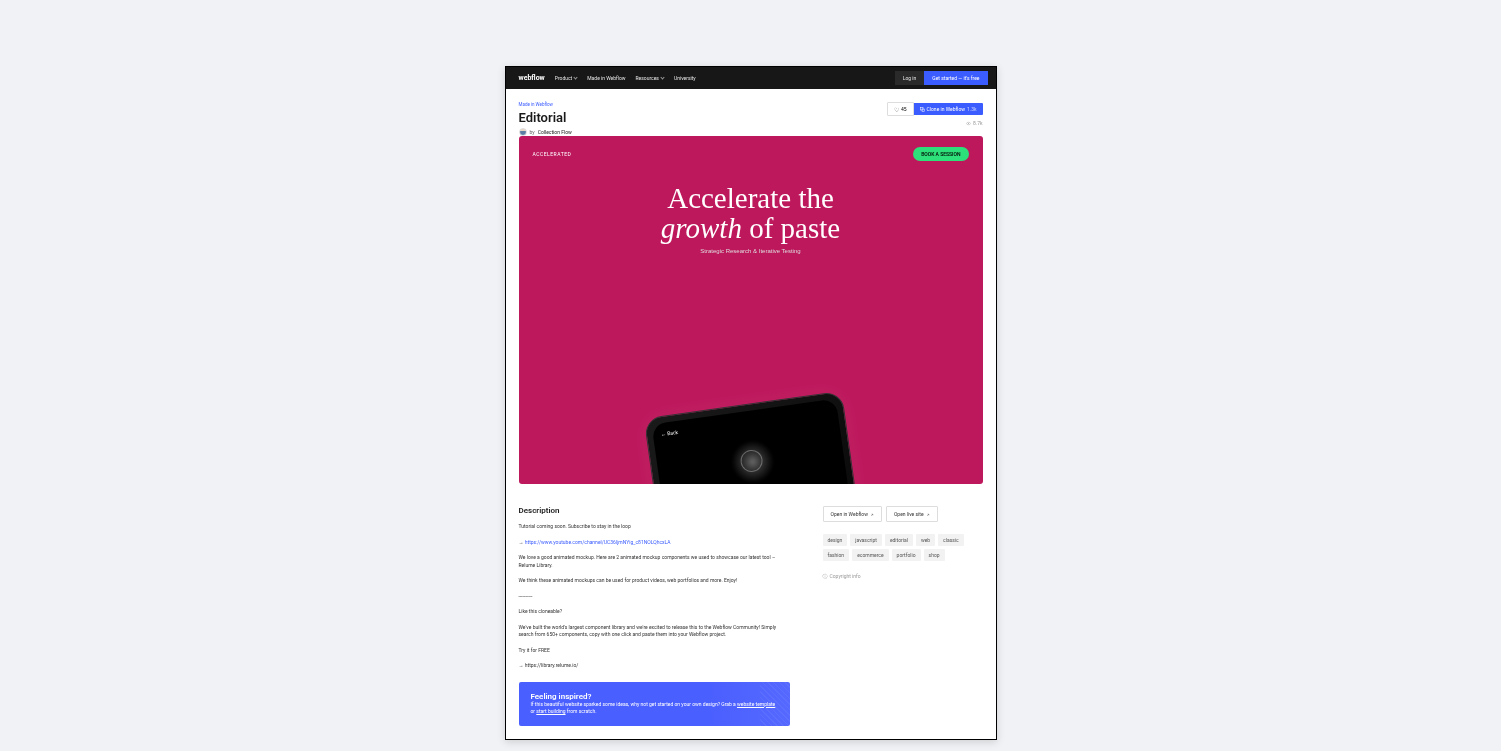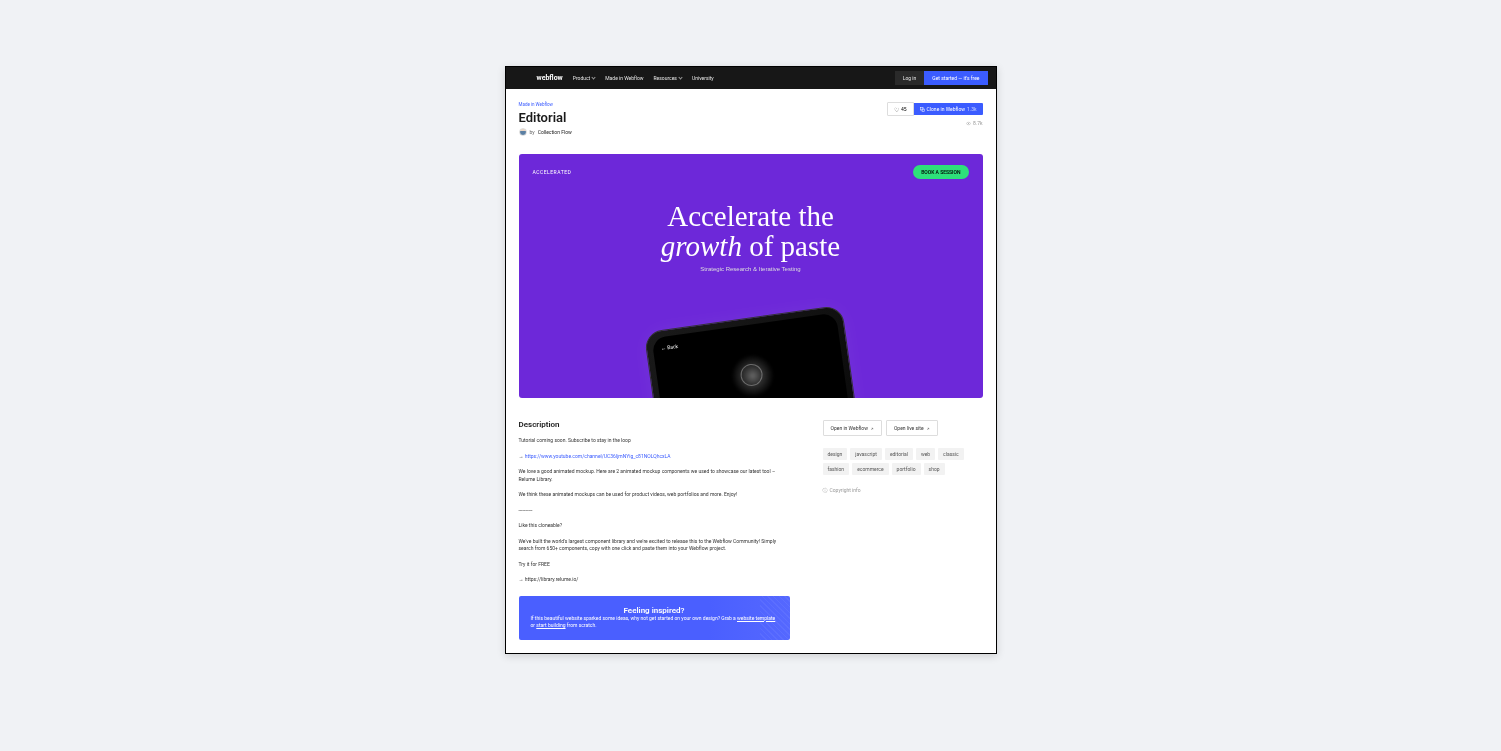--- a/index.html
+++ b/index.html
@@ -1,19 +1,19 @@
 <!DOCTYPE html>
 <html><head>
 <meta charset="utf-8">
 <style>
 * { margin: 0; padding: 0; box-sizing: border-box; }
 body { background: #f0f2f5; font-family: -apple-system, BlinkMacSystemFont, "Segoe UI", Roboto, Arial, sans-serif; display: flex; align-items: flex-start; justify-content: center; min-height: 751px; width: 1501px; }
 .window { width: 492px; margin-top: 66px; background: #fff; border: 1px solid #000; box-shadow: 0 2px 8px rgba(0,0,0,0.15); }
 .topbar { background: #171717; display: flex; align-items: center; height: 22px; padding: 0 8px 0 13px; justify-content: space-between; }
-.topbar-left { display: flex; align-items: center; gap: 10px; margin-left: 18px; }
+.topbar-left { display: flex; align-items: center; gap: 10px; }
 .logo { color: #fff; font-weight: 700; font-size: 7px; letter-spacing: 0; }
 .nav-item { color: #e5e5e5; font-size: 5px; display: flex; align-items: center; gap: 2px; cursor: pointer; }
 .chevron { width: 3px; height: 3px; border-right: 0.8px solid #999; border-bottom: 0.8px solid #999; transform: rotate(45deg); margin-top: -1px; }
 .topbar-right { display: flex; align-items: center; gap: 0; }
 .login-btn { background: #2a2a2a; color: #e5e5e5; font-size: 5px; padding: 4px 8px; cursor: pointer; }
 .getstarted-btn { background: #3b5cff; color: #fff; font-size: 5px; padding: 4px 8px; cursor: pointer; }
 .content { background: #fff; padding: 13px 13px 13px 13px; }
 .header-row { display: flex; justify-content: space-between; align-items: flex-start; }
 .breadcrumb { color: #3b5cff; font-size: 4.5px; }
 .title { font-size: 13px; font-weight: 600; color: #1a1a1a; margin-top: 3px; }
@@ -23,21 +23,21 @@
 .author-name { color: #1a1a1a; }
 .action-buttons { display: flex; gap: 0; align-items: center; }
 .like-btn { border: 0.5px solid #ddd; padding: 3px 6px; display: flex; align-items: center; gap: 2px; font-size: 5px; cursor: pointer; border-radius: 1px 0 0 1px; }
 .heart-icon { width: 5px; height: 5px; position: relative; }
 .heart-icon::before { content: "♡"; font-size: 6px; line-height: 5px; color: #333; }
 .clone-btn { background: #3b5cff; color: #fff; padding: 3px 6px; display: flex; align-items: center; gap: 2px; font-size: 5px; cursor: pointer; border-radius: 0 1px 1px 0; }
 .clone-icon { width: 5px; height: 5px; position: relative; }
 .clone-icon svg { width: 5px; height: 5px; }
 .views-row { display: flex; justify-content: flex-end; align-items: center; gap: 2px; margin-top: 4px; font-size: 5px; color: #999; }
 .eye-icon { width: 5px; height: 5px; }
-.preview { background: #6d28d9; border-radius: 3px; margin-top: 18px; height: 244px; position: relative; overflow: hidden; padding: 11px 14px; }
+.preview { background: #be185d; border-radius: 3px; margin-top: 0; height: 348px; position: relative; overflow: hidden; padding: 11px 14px; }
 .preview-header { display: flex; justify-content: space-between; align-items: center; }
 .accelerated { color: #fff; font-size: 5px; letter-spacing: 0.5px; }
 .book-btn { background: #2ee07a; color: #000; font-size: 5px; padding: 4px 8px; border-radius: 9px; cursor: pointer; font-weight: 500; }
 .hero-text { color: #fff; text-align: center; margin-top: 22px; font-family: Georgia, "Times New Roman", serif; }
 .hero-line { font-size: 29px; line-height: 1.05; font-weight: 400; }
 .hero-italic { font-style: italic; font-family: Georgia, serif; }
 .hero-sub { color: #ddd; font-size: 6px; margin-top: 4px; font-family: -apple-system, Arial, sans-serif; }
 .phone-mock { position: absolute; bottom: -40px; left: 50%; transform: translateX(-50%) rotate(-8deg); width: 200px; height: 120px; background: linear-gradient(135deg,#1a1a1a,#0a0a0a); border-radius: 18px; border: 1px solid #333; box-shadow: 0 0 20px rgba(255,255,255,0.05); }
 .phone-screen { position: absolute; top: 6px; left: 6px; right: 6px; bottom: 6px; background: #000; border-radius: 14px; overflow: hidden; }
 .phone-back { position: absolute; top: 8px; left: 8px; color: #fff; font-size: 5px; }
@@ -50,21 +50,21 @@
 .section-title { font-size: 8px; font-weight: 600; color: #1a1a1a; margin-bottom: 8px; }
 .desc-p { font-size: 5px; color: #333; line-height: 1.5; margin-bottom: 8px; }
 .desc-link { color: #3b5cff; }
 .open-buttons { display: flex; gap: 4px; margin-bottom: 12px; }
 .open-btn { border: 0.5px solid #ddd; padding: 4px 7px; font-size: 5px; cursor: pointer; display: flex; align-items: center; gap: 2px; border-radius: 1px; color: #333; }
 .ext-icon { width: 4px; height: 4px; }
 .tags { display: flex; flex-wrap: wrap; gap: 3px; margin-bottom: 12px; }
 .tag { background: #f2f2f2; color: #555; font-size: 5px; padding: 3px 5px; border-radius: 1px; cursor: pointer; }
 .copyright { font-size: 5px; color: #999; display: flex; align-items: center; gap: 2px; }
 .inspired-box { background: #4a5fff; background: linear-gradient(90deg,#4a5fff 0%,#4a5fff 70%,#5568ff 100%); color: #fff; padding: 10px 12px; border-radius: 2px; margin-top: 12px; position: relative; overflow: hidden; }
-.inspired-title { font-size: 8px; font-weight: 600; margin-bottom: 0; text-align: center; }
+.inspired-title { font-size: 8px; font-weight: 600; margin-bottom: 0; }
 .inspired-text { font-size: 5px; line-height: 1.5; }
 .inspired-link { text-decoration: underline; }
 .inspired-box::after { content: ""; position: absolute; right: -10px; top: 0; bottom: 0; width: 40px; background: repeating-linear-gradient(45deg, rgba(255,255,255,0.05) 0, rgba(255,255,255,0.05) 1px, transparent 1px, transparent 4px); }
 </style>
 </head>
 <body>
 
 <div class="window">
 
   <div class="topbar">

